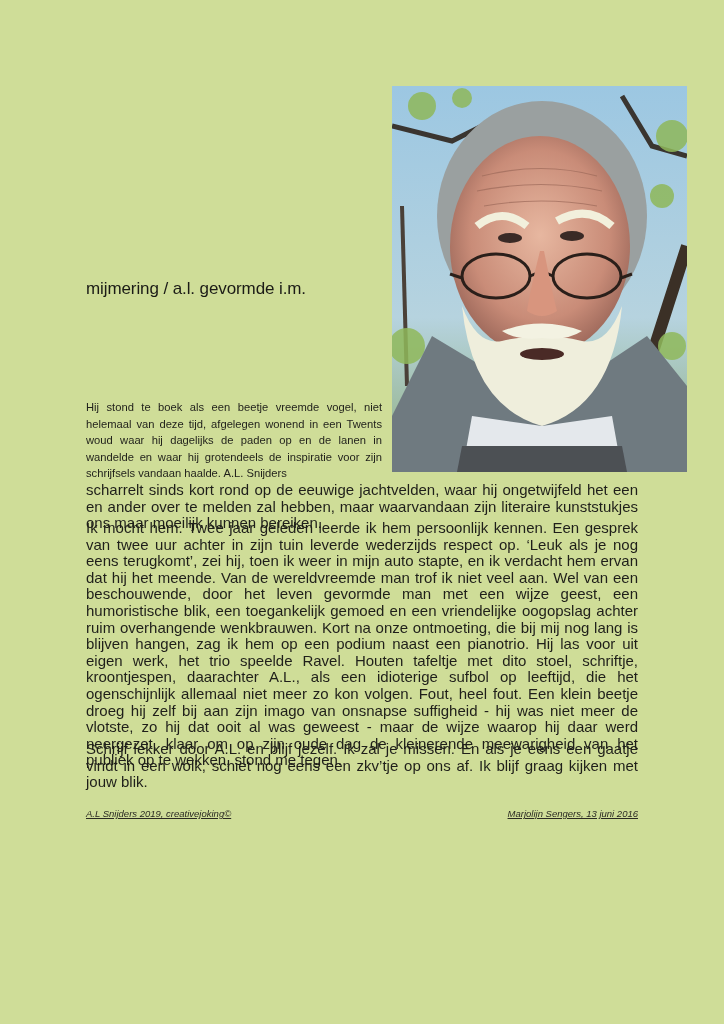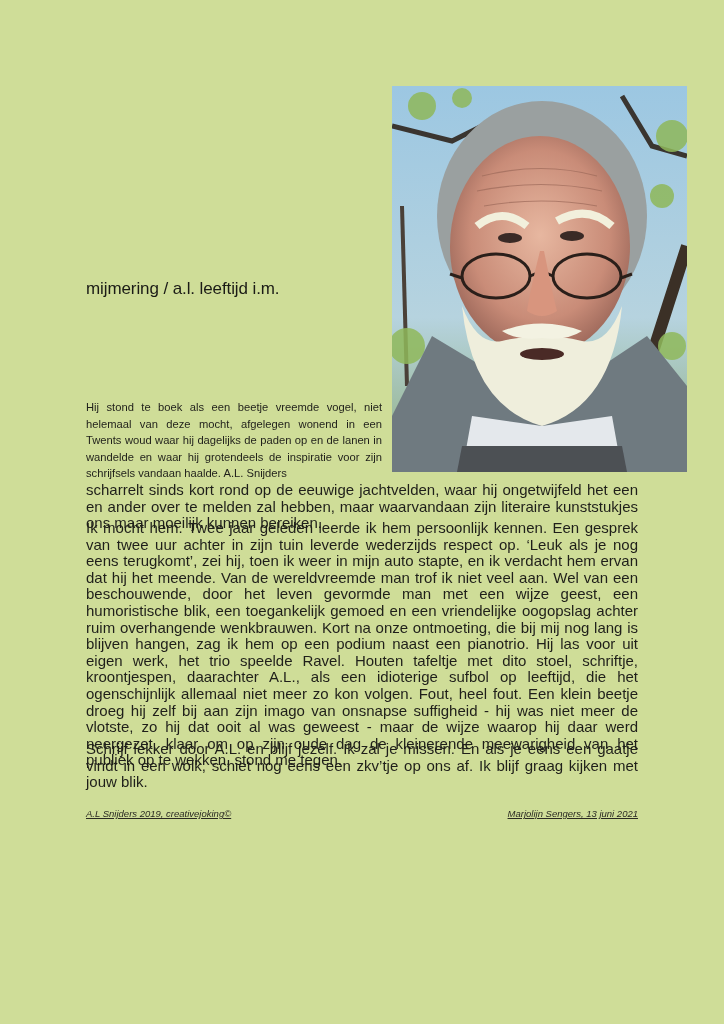--- a/index.html
+++ b/index.html
@@ -117,24 +117,24 @@
 
     <path d="M148 165 Q138 205 135 225 Q150 235 165 225 Q160 205 152 165" fill="#d8957e"></path>
 
     <path d="M70 220 Q80 320 150 340 Q220 320 230 220 Q215 260 190 255 Q150 245 110 255 Q85 260 70 220 Z" fill="#efeedc"></path>
     <path d="M110 245 Q150 230 190 245 Q175 255 150 252 Q125 255 110 245 Z" fill="#f3f2e2"></path>
 
     <ellipse cx="150" cy="268" rx="22" ry="6" fill="#4a2a26"></ellipse>
   </svg>
 </div>
 
-<h1 class="title">mijmering / a.l. leeftijd i.m.</h1>
+<h1 class="title">mijmering / a.l. gevormde i.m.</h1>
 
-<p class="intro">Hij stond te boek als een beetje vreemde vogel, niet helemaal van deze mocht, afgelegen wonend in een Twents woud waar hij dagelijks de paden op en de lanen in wandelde en waar hij grotendeels de inspiratie voor zijn schrijfsels vandaan haalde. A.L. Snijders</p>
+<p class="intro">Hij stond te boek als een beetje vreemde vogel, niet helemaal van deze tijd, afgelegen wonend in een Twents woud waar hij dagelijks de paden op en de lanen in wandelde en waar hij grotendeels de inspiratie voor zijn schrijfsels vandaan haalde. A.L. Snijders</p>
 
 <p class="para p1-cont">scharrelt sinds kort rond op de eeuwige jachtvelden, waar hij ongetwijfeld het een en ander over te melden zal hebben, maar waarvandaan zijn literaire kunststukjes ons maar moeilijk kunnen bereiken.</p>
 
 <p class="para p2">Ik mocht hem. Twee jaar geleden leerde ik hem persoonlijk kennen. Een gesprek van twee uur achter in zijn tuin leverde wederzijds respect op. ‘Leuk als je nog eens terugkomt’, zei hij, toen ik weer in mijn auto stapte, en ik verdacht hem ervan dat hij het meende. Van de wereldvreemde man trof ik niet veel aan. Wel van een beschouwende, door het leven gevormde man met een wijze geest, een humoristische blik, een toegankelijk gemoed en een vriendelijke oogopslag achter ruim overhangende wenkbrauwen. Kort na onze ontmoeting, die bij mij nog lang is blijven hangen, zag ik hem op een podium naast een pianotrio. Hij las voor uit eigen werk, het trio speelde Ravel. Houten tafeltje met dito stoel, schriftje, kroontjespen, daarachter A.L., als een idioterige sufbol op leeftijd, die het ogenschijnlijk allemaal niet meer zo kon volgen. Fout, heel fout. Een klein beetje droeg hij zelf bij aan zijn imago van onsnapse suffigheid - hij was niet meer de vlotste, zo hij dat ooit al was geweest - maar de wijze waarop hij daar werd neergezet, klaar om op zijn oude dag de kleinerende meewarigheid van het publiek op te wekken, stond me tegen.</p>
 
 <p class="para p3">Schrijf lekker door A.L. en blijf jezelf. Ik zal je missen. En als je eens een gaatje vindt in een wolk, schiet nog eens een zkv’tje op ons af. Ik blijf graag kijken met jouw blik.</p>
 
 <div class="footer-left">A.L Snijders 2019, creativejoking©</div>
-<div class="footer-right">Marjolijn Sengers, 13 juni 2021</div>
+<div class="footer-right">Marjolijn Sengers, 13 juni 2016</div>
 
 </body></html>

